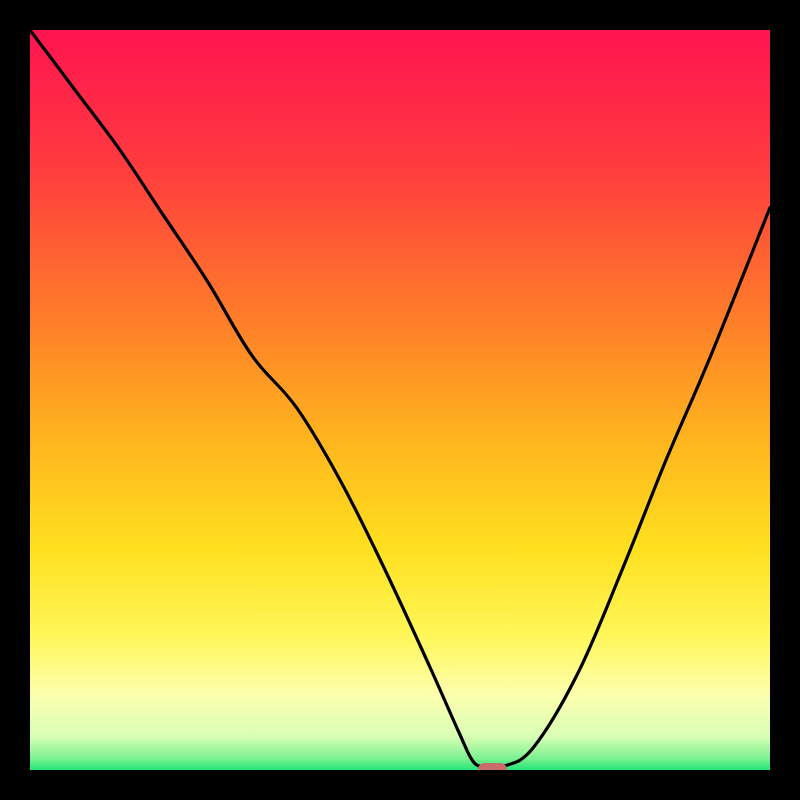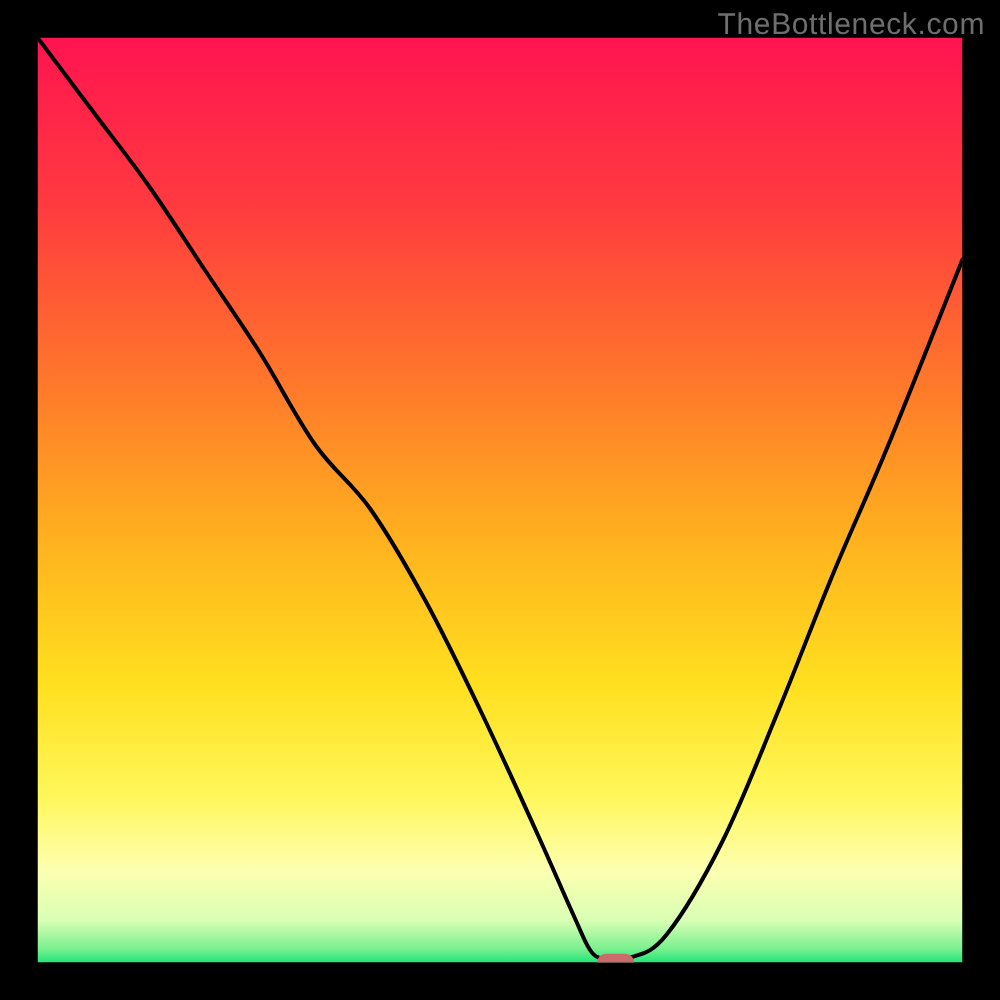--- a/index.html
+++ b/index.html
@@ -34,21 +34,20 @@
     width: 740px;
     height: 740px;
   }
   svg {
     display: block;
   }
 </style>
 </head>
 <body>
 <div class="container">
-  <div class="watermark">TheBottleneck.com</div>
   <div class="plot-area">
     <svg id="chart-svg" width="740" height="740" viewBox="0 0 740 740" preserveAspectRatio="none">
       <defs>
         <linearGradient id="bg-grad" x1="0" y1="0" x2="0" y2="1">
         <stop offset="0%" stop-color="#ff1450"></stop>
             <stop offset="18%" stop-color="#ff3a3f"></stop>
             <stop offset="38%" stop-color="#ff7a2a"></stop>
             <stop offset="55.00000000000001%" stop-color="#ffb41e"></stop>
             <stop offset="70%" stop-color="#ffe01f"></stop>
             <stop offset="82%" stop-color="#fff75a"></stop>

